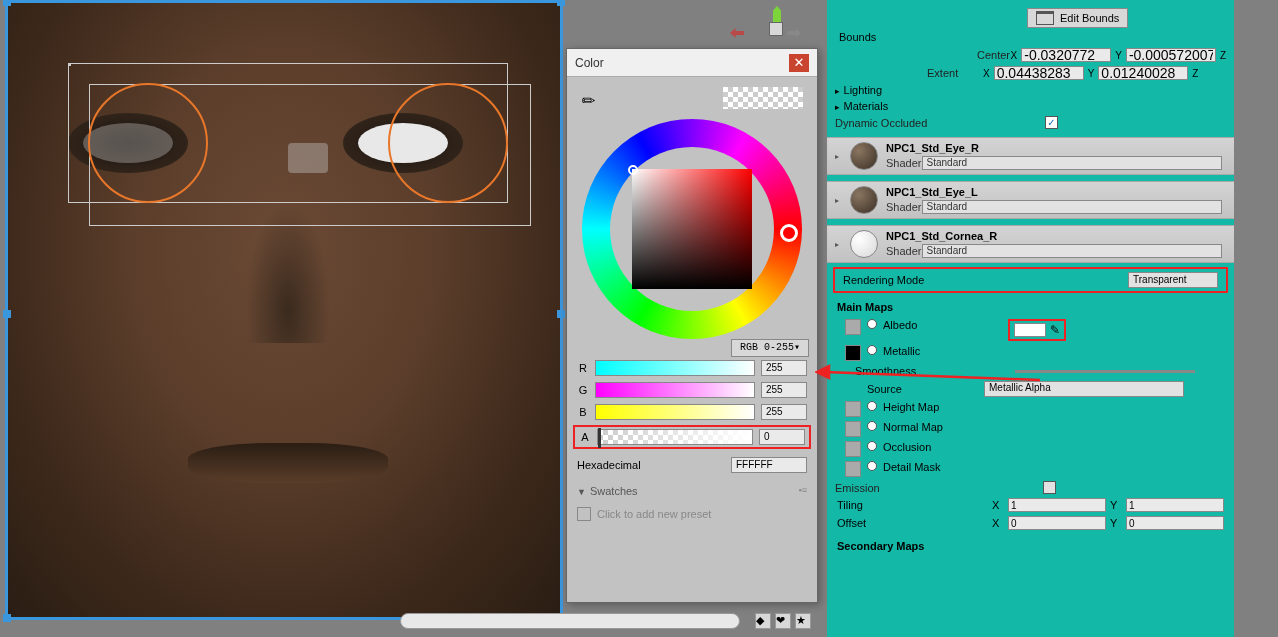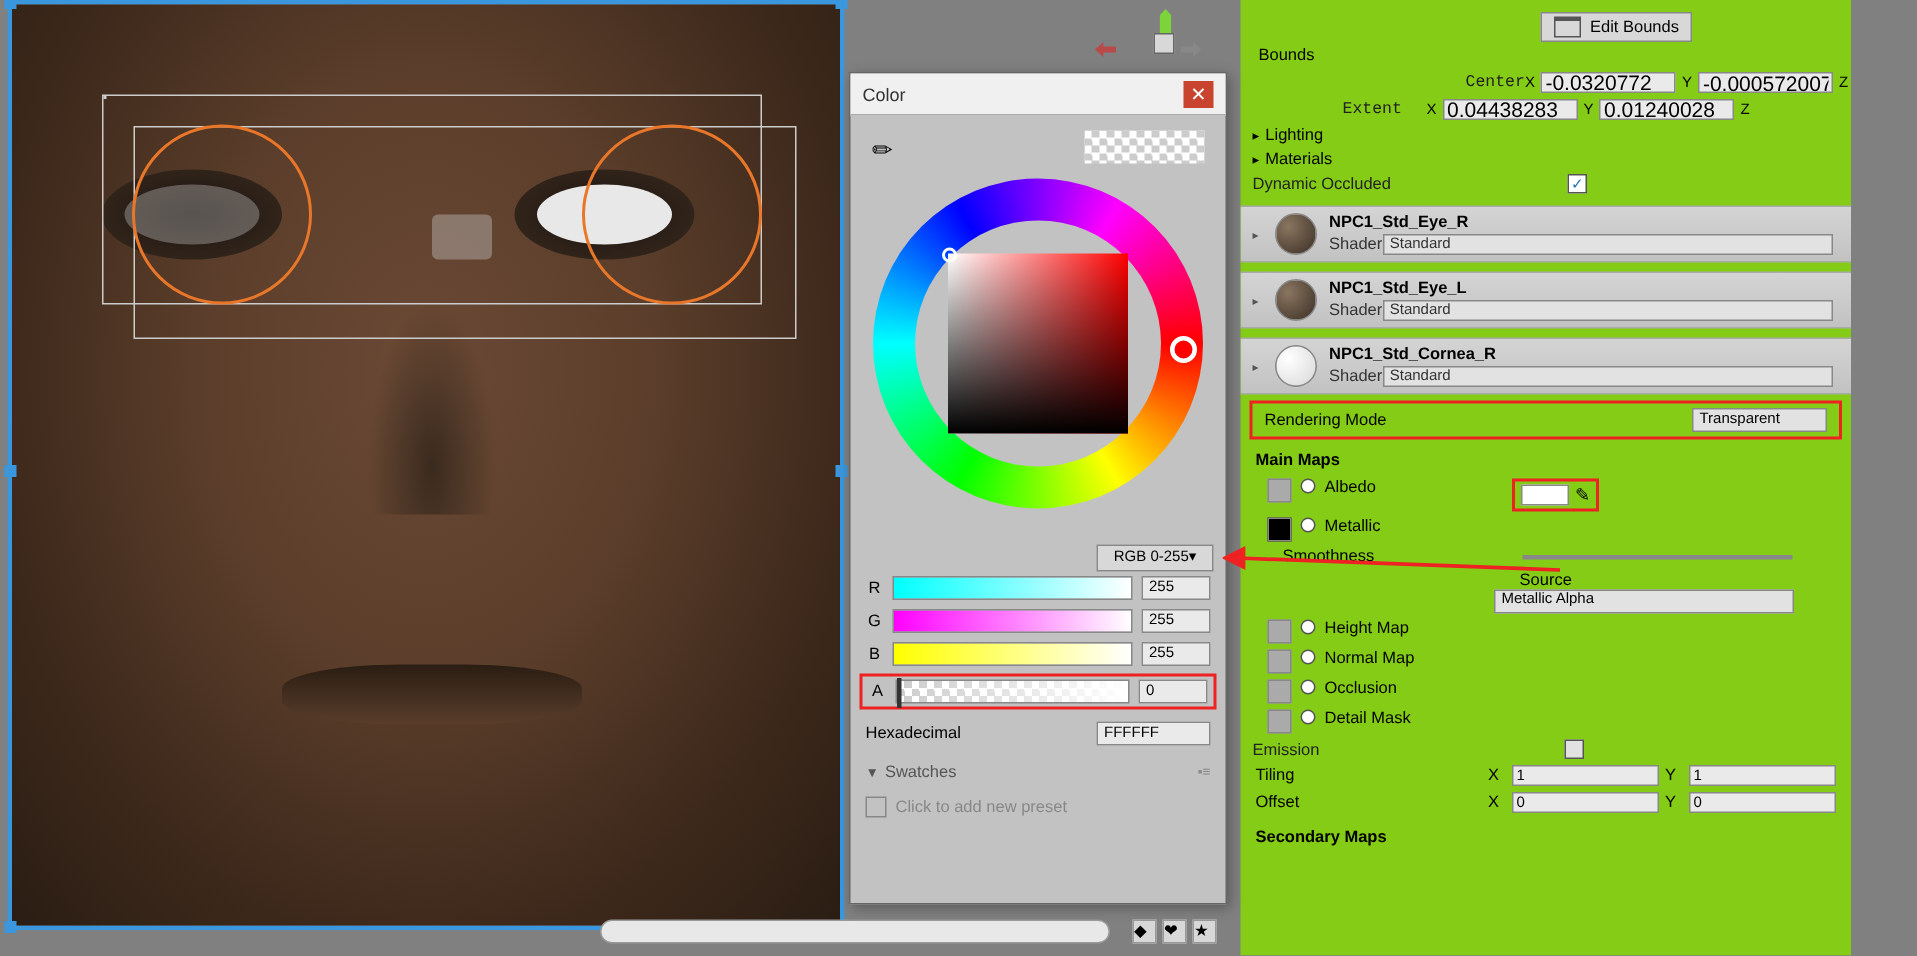--- a/index.html
+++ b/index.html
@@ -42,43 +42,43 @@
 .cp-close { width: 20px; height: 18px; background: #c8442e; color: #fff; display: flex; align-items: center; justify-content: center; cursor: pointer; font-size: 13px; }
 .cp-eyedrop-row { display: flex; align-items: center; padding: 10px 14px; gap: 10px; }
 .cp-eyedropper { width: 20px; transform: rotate(-45deg); font-size: 16px; }
 .cp-preview { width: 80px; height: 22px; margin-left: auto; background: repeating-conic-gradient(#ccc 0 25%, #fff 0 50%) 0 0/10px 10px; border: none; }
 .cp-wheel { position: relative; width: 220px; height: 220px; margin: 0 auto; }
 .cp-ring { position: absolute; inset: 0; border-radius: 50%; background: conic-gradient(from 90deg, #f00, #ff0, #0f0, #0ff, #00f, #f0f, #f00); }
 .cp-ring::after { content: ''; position: absolute; inset: 28px; border-radius: 50%; background: #c2c2c2; }
 .cp-sv { position: absolute; top: 50px; left: 50px; width: 120px; height: 120px; background: linear-gradient(to bottom, transparent, #000), linear-gradient(to right, #fff, #f00); }
 .cp-sv-cursor { position: absolute; top: -4px; left: -4px; width: 10px; height: 10px; border: 2px solid #fff; border-radius: 50%; }
 .cp-ring-cursor { position: absolute; top: 105px; right: 4px; width: 18px; height: 18px; border: 3px solid #fff; border-radius: 50%; background: #f00; }
-.cp-mode { margin: 24px 8px 0 auto; width: 78px; height: 18px; background: #d8d8d8; border: 1px solid #888; font-size: 10px; text-align: center; line-height: 16px; display: block; }
+.cp-mode { margin: 0 8px 0 auto; width: 78px; height: 18px; background: #d8d8d8; border: 1px solid #888; font-size: 10px; text-align: center; line-height: 16px; display: block; font-family: Liberation Mono, monospace; }
 .cp-slider-row { display: flex; align-items: center; padding: 3px 10px; gap: 6px; }
 .cp-slider-row .lbl { width: 12px; text-align: center; }
 .cp-slider { flex: 1; height: 16px; border: 1px solid #888; }
 .cp-slider.r { background: linear-gradient(to right, #0ff, #fff); }
 .cp-slider.g { background: linear-gradient(to right, #f0f, #fff); }
 .cp-slider.b { background: linear-gradient(to right, #ff0, #fff); }
 .cp-slider.a { background: linear-gradient(to right, rgba(255,255,255,0), #fff), repeating-conic-gradient(#ccc 0 25%, #fff 0 50%) 0 0/10px 10px; position: relative; }
 .cp-slider.a::after { content:''; position:absolute; left:0; top:-2px; width:3px; height:20px; background:#333; }
 .cp-val { width: 46px; height: 16px; background: #eaeaea; border: 1px solid #888; text-align: left; padding: 0 4px; font-size: 10px; line-height: 14px; }
 .cp-alpha-row { border: 2px solid #e22; margin: 2px 6px; padding: 2px 4px; }
 .cp-hex-row { display: flex; align-items: center; padding: 6px 10px; gap: 8px; }
 .cp-hex-val { width: 76px; height: 16px; background: #eaeaea; border: 1px solid #888; margin-left: auto; padding: 0 4px; font-size: 10px; line-height: 14px; }
 .cp-swatches { padding: 6px 10px; color: #555; }
 .cp-swatches .tri { display: inline-block; margin-right: 4px; font-size: 9px; }
 .cp-preset { padding: 4px 10px; color: #888; display: flex; align-items: center; gap: 6px; }
 .cp-preset-box { width: 14px; height: 14px; border: 1px solid #888; }
 
 
-.inspector { position: absolute; left: 827px; top: 0; width: 407px; height: 637px; background: #84cc16; overflow: hidden; }
+.inspector { position: absolute; left: 827px; top: 0; width: 407px; height: 637px; background: #14b8a6; overflow: hidden; }
 .ins-row { display: flex; align-items: center; padding: 2px 8px; }
 .ins-row .lbl { width: 105px; color: #222; }
-.ins-row .sublbl { width: 56px; color: #222; font-family: Liberation Mono, monospace; }
+.ins-row .sublbl { width: 56px; color: #222; }
 .ins-edit-bounds { margin-left: 200px; margin-top: 4px; display: inline-flex; align-items: center; gap: 6px; border: 1px solid #888; background: #d8d8d8; padding: 2px 8px; }
 .ins-edit-icon { width: 18px; height: 14px; border: 1px solid #555; border-top: 3px solid #555; }
 .ins-sec { font-size: 11px; padding: 3px 8px; }
 .ins-bounds { padding-left: 12px; }
 .ins-xyz { display: flex; gap: 4px; align-items: center; }
 .ins-xyz span { font-size: 10px; }
 .ins-xyz input { width: 90px; height: 14px; border: 1px solid #888; background: #eaeaea; font-size: 14px; padding: 0 2px; }
 .ins-foldout { font-size: 11px; padding: 2px 8px; cursor: pointer; }
 .ins-foldout::before { content: '▸'; margin-right: 4px; font-size: 9px; }
 .ins-check { width: 13px; height: 13px; border: 1px solid #555; background: #fff; display: inline-flex; align-items: center; justify-content: center; font-size: 10px; color: #1a6fb8; }
@@ -99,21 +99,21 @@
 .maps-header { font-weight: bold; padding: 4px 10px; }
 .map-row { display: flex; padding: 2px 18px; gap: 6px; }
 .map-slot { width: 16px; height: 16px; border: 1px solid #888; background: #aaa; display: inline-block; }
 .map-slot.black { background: #000; }
 .map-radio { width: 10px; height: 10px; border: 1px solid #555; border-radius: 50%; background: #fff; }
 .albedo-ctrl { display: flex; align-items: center; gap: 4px; border: 2px solid #e22; padding: 2px 4px; margin-left: auto; margin-right: 150px; }
 .albedo-swatch { width: 32px; height: 14px; background: #fff; border: 1px solid #888; }
 .albedo-drop { font-size: 12px; }
 .smooth-row { padding: 2px 28px; display: flex; align-items: center; }
 .smooth-slider { flex: 1; margin-left: 20px; max-width: 180px; height: 3px; background: #888; position: relative; }
-.source-row { padding: 2px 28px; display: flex; align-items: center; flex-direction: column; }
+.source-row { padding: 2px 40px; display: flex; align-items: center; }
 .source-dd { width: 200px; height: 16px; background: #e2e2e2; border: 1px solid #888; font-size: 10px; padding: 0 4px; margin-left: auto; margin-right: 10px; }
 
 .tiling-row { display: flex; align-items: center; padding: 2px 10px; }
 .tiling-row .lbl { width: 195px; }
 .tiling-row .xy { display: flex; gap: 4px; align-items: center; }
 .tiling-row .xy span { width: 12px; }
 .tiling-row input { width: 98px; height: 14px; border: 1px solid #888; background: #eaeaea; font-size: 10px; padding: 0 2px; }
 
 .arrow { position: absolute; stroke: #e22; stroke-width: 2.5; fill: none; z-index: 20; pointer-events: none; }
 .expand-tri { font-size: 8px; color: #555; margin-right: 3px; }
@@ -217,21 +217,21 @@
   <div class="ins-row" style="padding-left:150px">
     <span class="sublbl">Center</span>
     <div class="ins-xyz">
       <span>X</span>
         <input value="-0.0320772" style="">
       <span>Y</span>
         <input value="-0.000572007" style="">
       <span>Z</span>
     </div>
   </div>
-  <div class="ins-row" style="padding-left:68px">
+  <div class="ins-row" style="padding-left:100px">
     <span class="sublbl">Extent</span>
     <div class="ins-xyz">
       <span>X</span>
         <input value="0.04438283" style="">
       <span>Y</span>
         <input value="0.01240028" style="">
       <span>Z</span>
     </div>
   </div>
   <div class="ins-foldout">Lighting</div>

